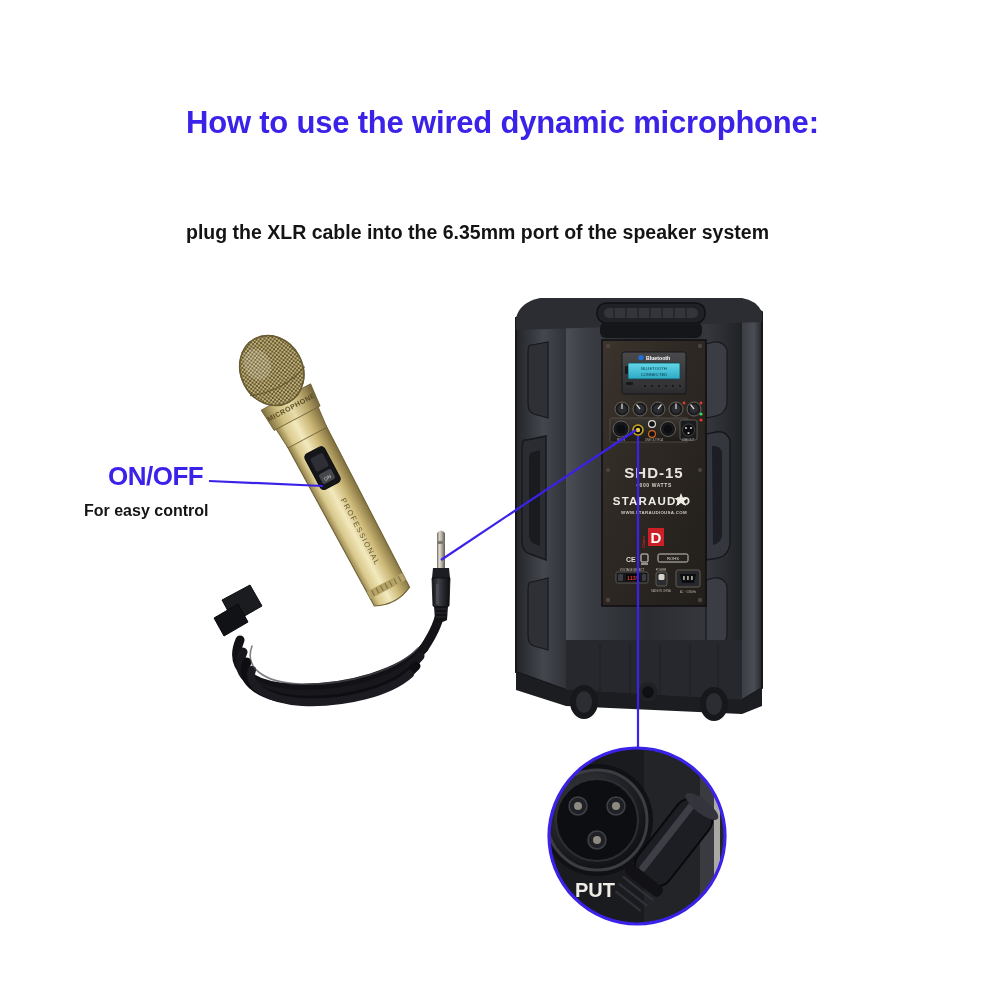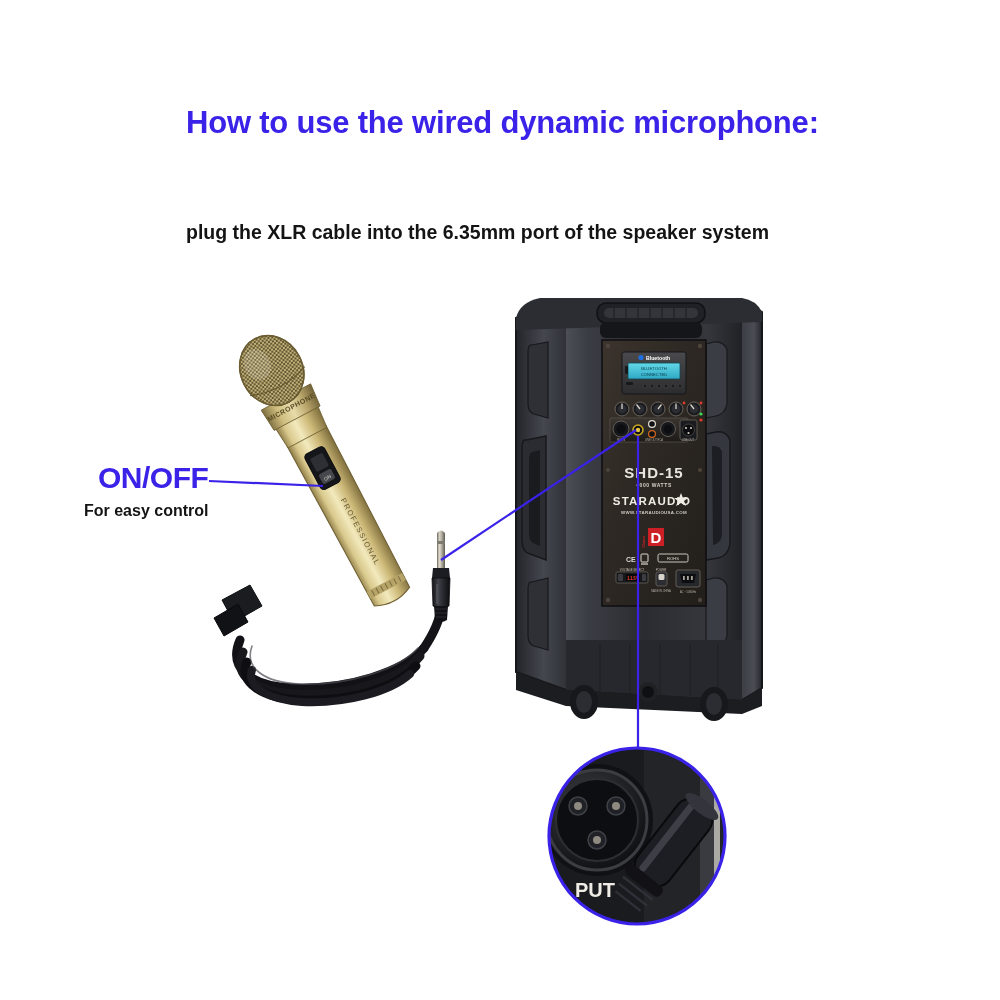--- a/index.html
+++ b/index.html
@@ -20,22 +20,22 @@
     position:absolute;left:186px;top:155px;
     font-size:19.5px;font-weight:bold;color:#141414;white-space:nowrap;
   }
   .sub2{
     position:absolute;left:186px;top:197px;
     font-size:19.5px;font-weight:bold;color:#141414;white-space:nowrap;margin-top:24px;
   }
 
   
   .onoff{
-    position:absolute;left:98px;top:461px;
-    font-size:30px;font-weight:bold;color:#3a22e8;letter-spacing:-.5px;
+    position:absolute;left:108px;top:461px;
+    font-size:26px;font-weight:bold;color:#3a22e8;letter-spacing:-.5px;
   }
   .onoff-sub{
     position:absolute;left:84px;top:502px;
     font-size:16px;font-weight:bold;color:#141414;
   }
 
   
   svg.art{position:absolute;left:0;top:0;width:1000px;height:1000px;overflow:visible;}
 </style>
 </head>

